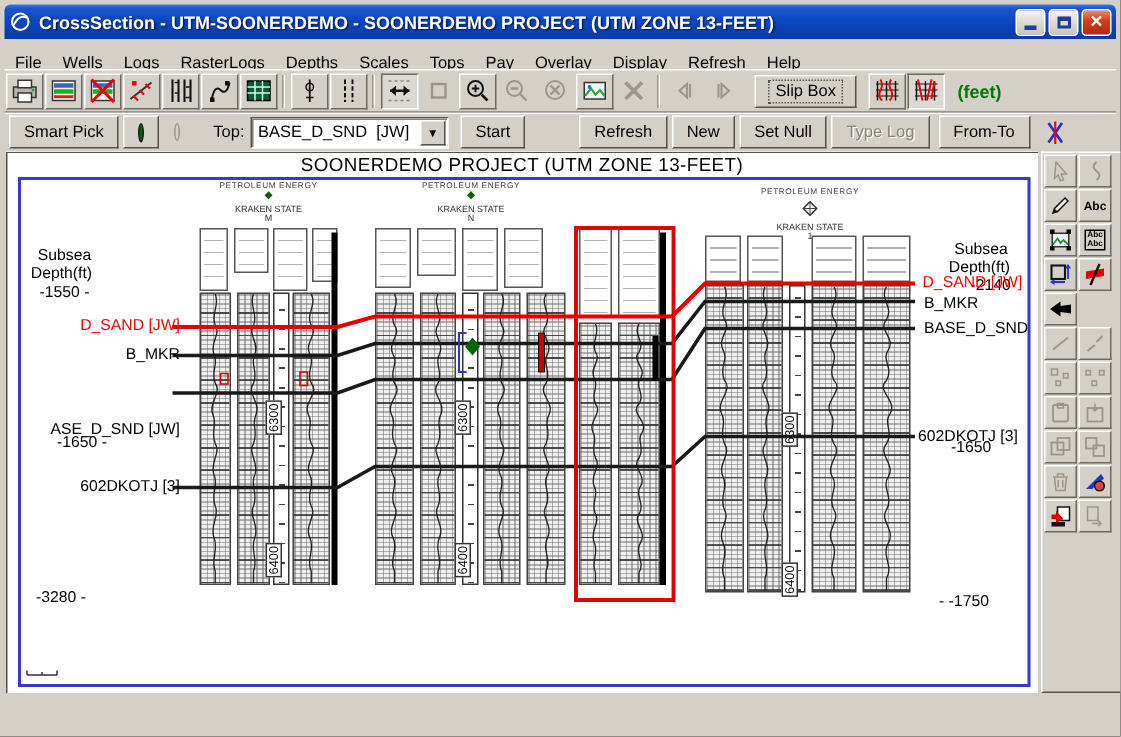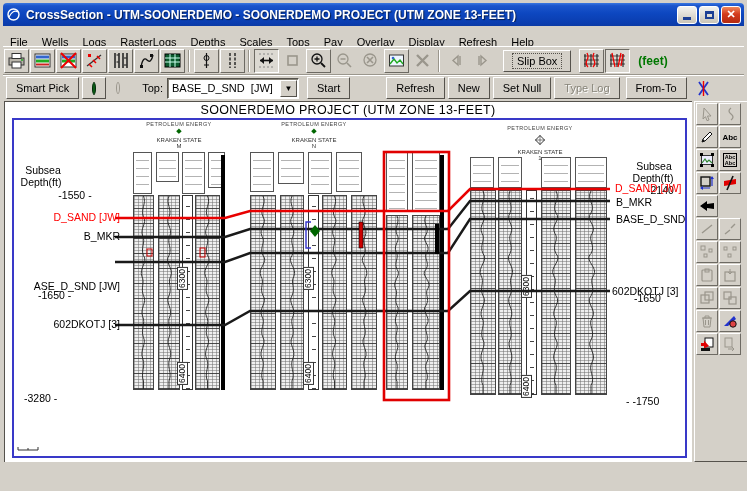--- a/index.html
+++ b/index.html
@@ -296,21 +296,21 @@
       </span>
     <span class="feet" style="color:#007700;">(feet)</span>
   </div>
 
   <div class="canvas">
     <div class="cvtitle">SOONERDEMO PROJECT (UTM ZONE 13-FEET)</div>
     <div class="plotborder"></div>
 
     <div class="cvlabel center" style="left:10px;top:63px;width:58px;">Subsea</div>
     <div class="cvlabel center" style="left:6px;top:75px;width:62px;">Depth(ft)</div>
-    <div class="cvlabel center" style="left:10px;top:88px;width:58px;margin-left:32px;">-1550 -</div>
+    <div class="cvlabel center" style="left:10px;top:88px;width:58px;">-1550 -</div>
     <div class="cvlabel" style="left:34px;top:188px;">-1650 -</div>
     <div class="cvlabel" style="left:20px;top:291px;">-3280 -</div>
 
     <div class="cvlabel red rt" style="right:572px;top:110px;width:100px;">D_SAND [JW]</div>
     <div class="cvlabel rt" style="right:572px;top:129px;width:100px;">B_MKR</div>
     <div class="cvlabel rt" style="right:572px;top:154px;width:103px;margin-top:25px;">ASE_D_SND [JW]</div>
     <div class="cvlabel rt" style="right:572px;top:217px;width:100px;">602DKOTJ [3]</div>
 
     <div class="cvlabel center" style="left:622px;top:59px;width:56px;">Subsea</div>
     <div class="cvlabel center" style="left:618px;top:71px;width:62px;">Depth(ft)</div>

